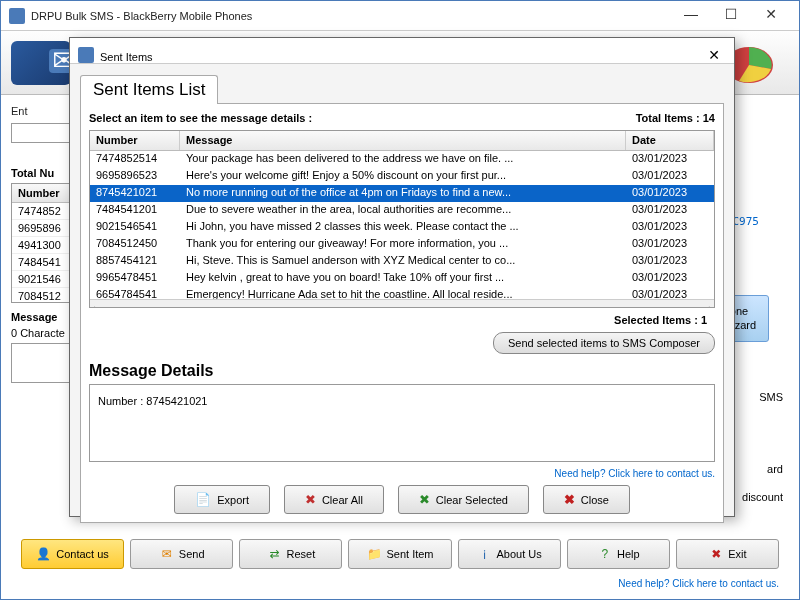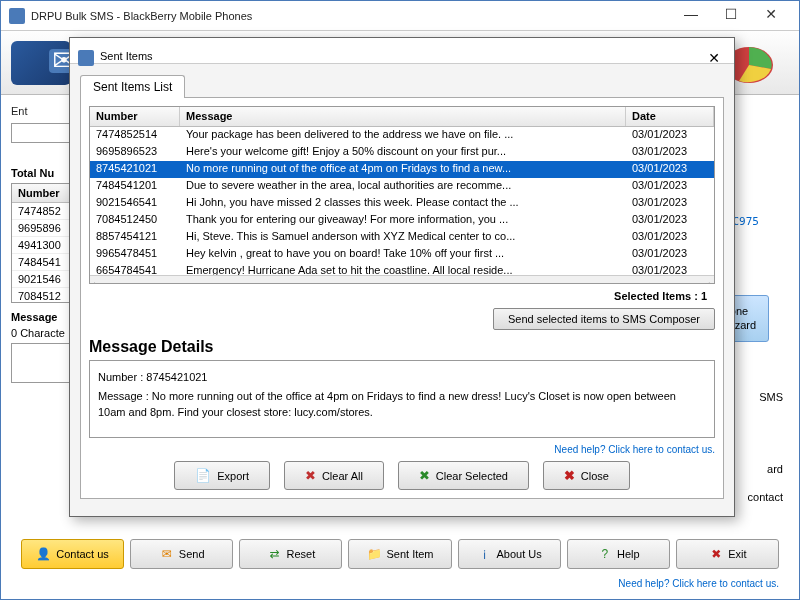--- a/index.html
+++ b/index.html
@@ -25,40 +25,40 @@
 .wiz-btn{position:absolute;right:30px;top:200px;width:60px;padding:8px 4px;background:linear-gradient(#cce5ff,#a8d0f0);border:1px solid #6a9ed8;border-radius:3px;text-align:center;font-size:10px;cursor:pointer;line-height:1.3}
 .side-labels{position:absolute;right:16px;top:280px;font-size:10px;text-align:right}
 .side-labels div{margin:16px 0}
 .bottom-toolbar{position:absolute;bottom:30px;left:20px;right:20px;display:flex;gap:6px}
 .bt-btn{flex:1;padding:6px 8px;background:linear-gradient(#f8f8f8,#e0e0e0);border:1px solid #999;border-radius:3px;cursor:pointer;display:flex;align-items:center;justify-content:center;gap:4px;font-size:11px}
 .bt-btn.contact{background:linear-gradient(#ffe680,#ffcc33);border-color:#cc9900}
 .bt-icon{width:16px;height:16px;display:inline-flex;align-items:center;justify-content:center;font-size:12px}
 .help-link{position:absolute;bottom:10px;right:20px;color:#0066cc;font-size:10px;cursor:pointer}
 
 .modal{position:absolute;left:68px;top:36px;width:666px;height:480px;background:#f4f4f4;border:1px solid #666;box-shadow:4px 4px 12px rgba(0,0,0,0.3)}
-.m-title{height:26px;background:#fff;border-bottom:1px solid #ccc;display:flex;align-items:flex-start;padding:12px 8px}
+.m-title{height:26px;background:#fff;border-bottom:1px solid #ccc;display:flex;align-items:flex-end;padding:0 8px}
 .m-title .ico{width:16px;height:16px;background:#4a7ab8;margin-right:6px;border-radius:2px}
 .m-title .txt{flex:1}
 .m-title .x{cursor:pointer;font-size:14px;width:24px;text-align:center}
 .m-body{padding:10px}
-.tab{display:inline-block;padding:4px 12px;background:#f4f4f4;border:1px solid #aaa;border-bottom:none;border-radius:3px 3px 0 0;position:relative;top:1px;background:#fff;font-size:12px}
+.tab{display:inline-block;padding:4px 12px;background:#f4f4f4;border:1px solid #aaa;border-bottom:none;border-radius:3px 3px 0 0;position:relative;top:1px;background:#fff;font-size:17px}
 .box{border:1px solid #aaa;background:#fff;padding:8px}
 .instr-row{display:flex;justify-content:space-between;font-weight:bold;margin-bottom:6px;font-size:11px}
 .grid{border:1px solid #999;background:#fff;height:178px;overflow:hidden;position:relative}
 .grid-hdr{display:flex;background:linear-gradient(#fafafa,#e8e8e8);border-bottom:1px solid #bbb;height:20px}
 .gh{padding:3px 6px;border-right:1px solid #ccc;font-weight:bold;font-size:11px}
 .gh.n{width:90px}.gh.m{flex:1}.gh.d{width:88px}
 .grid-body{height:148px;overflow:hidden}
 .gr{display:flex;height:17px;font-size:11px}
 .gr.sel{background:#0a64c8;color:#fff}
 .gc{padding:1px 6px;white-space:nowrap;overflow:hidden;text-overflow:ellipsis}
 .gc.n{width:90px}.gc.m{flex:1}.gc.d{width:88px}
 .grid-scroll{height:16px;background:#f0f0f0;border-top:1px solid #ccc;display:flex;align-items:center;justify-content:space-between;padding:0 2px;font-size:10px;color:#555}
 .sel-row{text-align:right;font-weight:bold;margin:6px 8px;font-size:11px}
-.compose-btn{float:right;padding:4px 14px;background:linear-gradient(#f4f4f4,#ddd);border:1px solid #888;border-radius:2px;cursor:pointer;font-size:11px}
+.compose-btn{float:right;padding:4px 14px;background:linear-gradient(#f4f4f4,#ddd);border:1px solid #888;border-radius:10px;cursor:pointer;font-size:11px}
 .details-label{font-weight:bold;margin:8px 0 4px;clear:both;font-size:16px}
 .details-box{border:1px solid #999;background:#fff;padding:8px;font-size:11px;line-height:1.5;position:relative;min-height:78px}
 .details-box .ln{margin-bottom:2px}
 .brand{position:absolute;right:10px;bottom:6px;font-size:20px;font-weight:bold;font-style:italic;color:#0a3a8a;text-shadow:1px 1px 2px rgba(0,0,0,0.2)}
 .m-help{text-align:right;color:#0066cc;font-size:10px;margin:6px 0;cursor:pointer}
 .m-buttons{display:flex;justify-content:center;gap:14px;margin-top:4px}
 .m-btn{padding:6px 20px;background:linear-gradient(#f8f8f8,#e0e0e0);border:1px solid #888;border-radius:3px;cursor:pointer;display:flex;align-items:center;gap:6px;font-size:11px}
 .m-btn .i{font-size:13px}
 .i-export{color:#2a6ab0}.i-clearall{color:#c03030}.i-clearsel{color:#2a8a2a}.i-close{color:#c02020;font-weight:bold}
 </style>
@@ -89,21 +89,21 @@
     </div>
     <input class="bg-input" style="width: 120px;">
     <span class="device-code">FBC975</span>
     <div class="wiz-btn">
       <div>one</div>
       <div>Wizard</div>
     </div>
     <div class="side-labels">
       <div>SMS</div>
       <div style="margin-top:60px">ard</div>
-      <div>contact</div>
+      <div>discount</div>
     </div>
     <div class="bg-group-title" style="margin-top:24px">Total Nu</div>
     <div class="bg-list" style="width:70px">
       <div class="hdr">Number</div>
       <div id="bg-numbers">
           <div class="itm">7474852</div>
           <div class="itm">9695896</div>
           <div class="itm">4941300</div>
           <div class="itm">7484541</div>
           <div class="itm">9021546</div>
@@ -148,20 +148,24 @@
 
   <div class="modal">
     <div class="m-title">
       <span class="ico"></span>
       <span class="txt">Sent Items</span>
       <span class="x">✕</span>
     </div>
     <div class="m-body">
       <span class="tab">Sent Items List</span>
       <div class="box">
+        <div class="instr-row">
+          <span>Select an item to see the message details :</span>
+          <span><span>Total Items :</span> <span>14</span></span>
+        </div>
         <div class="grid">
           <div class="grid-hdr">
             <div class="gh n">Number</div>
             <div class="gh m">Message</div>
             <div class="gh d">Date</div>
           </div>
           <div class="grid-body" id="grid-rows">
               <div class="gr">
                 <div class="gc n">7474852514</div>
                 <div class="gc m">Your package has been delivered to the address we have on file. ...</div>
@@ -213,21 +217,20 @@
               <span>›</span>
             </div>
         </div>
         <div class="sel-row"><span>Selected Items :</span> <span>1</span></div>
         <div style="overflow:hidden">
             <div class="compose-btn">Send selected items to SMS Composer</div>
           </div>
         <div class="details-label">Message Details</div>
         <div class="details-box">
           <div class="ln"><span>Number   :</span> <span>8745421021</span></div>
-          <div class="ln"><span>Message  :</span> <span>No more running out of the office at 4pm on Fridays to find a new dress! Lucy's Closet is now open between 10am and 8pm. Find your closest store: lucy.com/stores.</span></div>
         </div>
         <div class="m-help">Need help? Click here to contact us.</div>
         <div class="m-buttons">
           <div class="m-btn">
               <span class="i i-export">📄</span>
               <span>Export</span>
             </div>
           <div class="m-btn">
               <span class="i i-clearall">✖</span>
               <span>Clear All</span>

